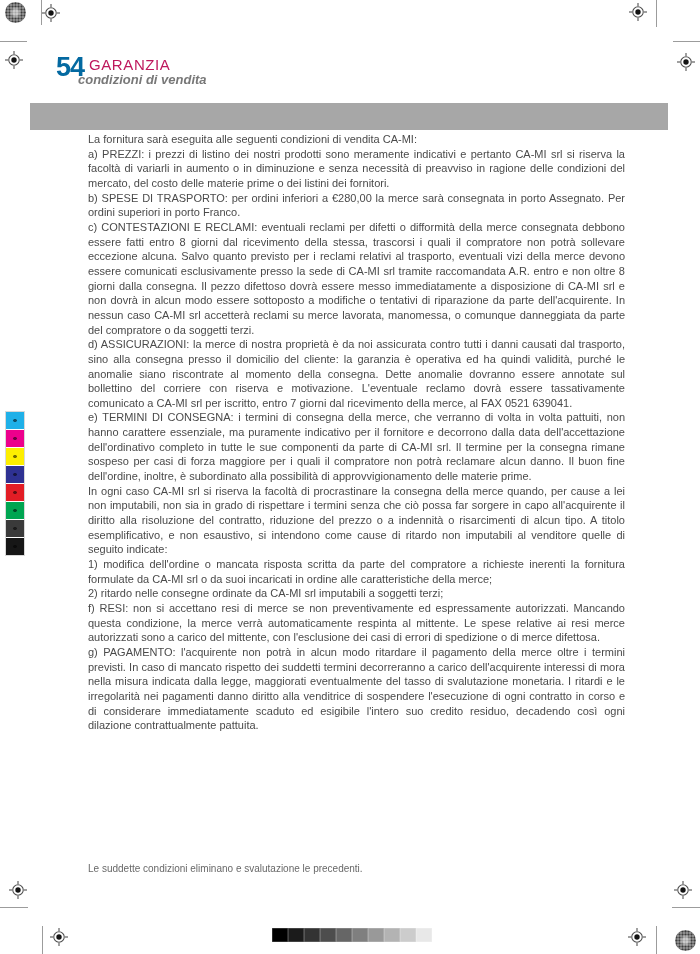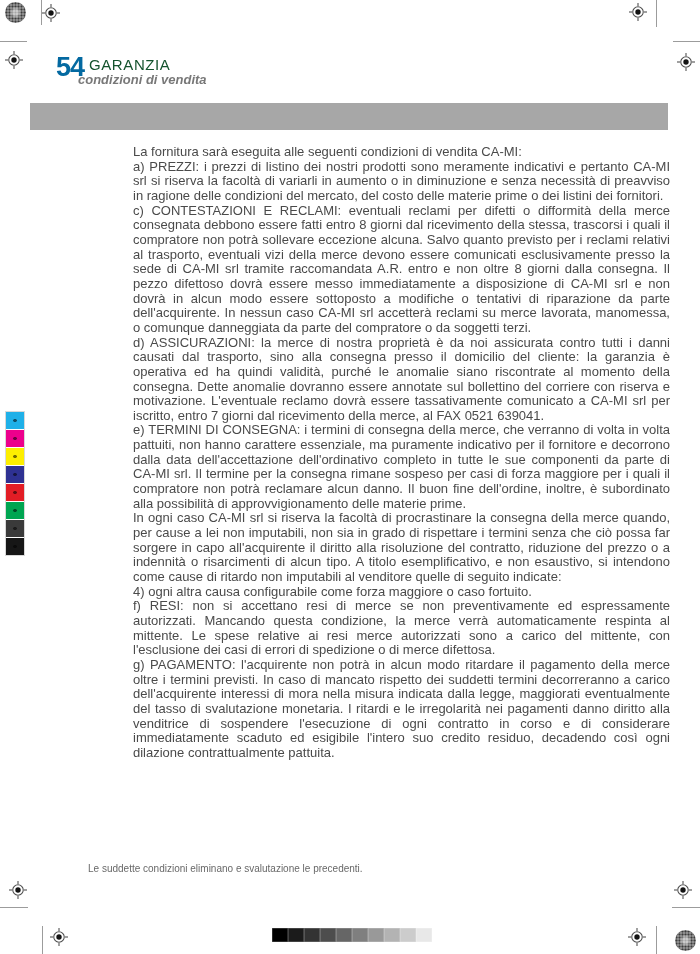--- a/index.html
+++ b/index.html
@@ -30,33 +30,32 @@
   
   .graybar{position:absolute;left:272px;top:928px;display:flex;}
   .graybar .step{width:16px;height:14px;box-shadow:inset 0 0 0 0.5px rgba(255,255,255,.35);}
   
   .pagenum{
     position:absolute;left:56px;top:52px;
     font-size:27px;font-weight:bold;color:#0369a1;letter-spacing:-1px;
   }
   .pagetitle{
     position:absolute;left:89px;top:56px;
-    font-size:15px;color:#14532d;letter-spacing:0.6px;
+    font-size:15px;color:#be185d;letter-spacing:0.6px;
   }
   .pagesubtitle{
     position:absolute;left:78px;top:72px;
     font-size:13px;font-style:italic;color:#787878;font-weight:bold;
   }
   .headerbar{position:absolute;left:30px;top:103px;width:638px;height:27px;}
   
   .bodytext{
-    position:absolute;left:88px;top:145px;width:537px;
-    font-size:13px;line-height:14.65px;color:#4a4a4a;
+    position:absolute;left:88px;top:132px;width:537px;
+    font-size:11px;line-height:14.65px;color:#4a4a4a;
     text-align:justify;
-    margin-left:45px;
   }
   .bodytext p{margin:0;padding:0;}
   
   .footnote{
     position:absolute;left:88px;top:863px;
     font-size:10px;color:#686868;
   }
 </style>
 </head>
 <body>
@@ -151,25 +150,27 @@
 </div>
 
 <div class="pagenum">54</div>
 <div class="pagetitle">GARANZIA</div>
 <div class="pagesubtitle">condizioni di vendita</div>
 <div class="headerbar" style="background-color: rgb(167, 167, 167);"></div>
 
 <div class="bodytext">
   <p>La fornitura sarà eseguita alle seguenti condizioni di vendita CA-MI:</p>
   <p>a) PREZZI: i prezzi di listino dei nostri prodotti sono meramente indicativi e pertanto CA-MI srl si riserva la facoltà di variarli in aumento o in diminuzione e senza necessità di preavviso in ragione delle condizioni del mercato, del costo delle materie prime o dei listini dei fornitori.</p>
+  <p>b) SPESE DI TRASPORTO: per ordini inferiori a €280,00 la merce sarà consegnata in porto Assegnato. Per ordini superiori in porto Franco.</p>
   <p>c) CONTESTAZIONI E RECLAMI: eventuali reclami per difetti o difformità della merce consegnata debbono essere fatti entro 8 giorni dal ricevimento della stessa, trascorsi i quali il compratore non potrà sollevare eccezione alcuna. Salvo quanto previsto per i reclami relativi al trasporto, eventuali vizi della merce devono essere comunicati esclusivamente presso la sede di CA-MI srl tramite raccomandata A.R. entro e non oltre 8 giorni dalla consegna. Il pezzo difettoso dovrà essere messo immediatamente a disposizione di CA-MI srl e non dovrà in alcun modo essere sottoposto a modifiche o tentativi di riparazione da parte dell'acquirente. In  nessun caso CA-MI srl accetterà reclami su merce lavorata, manomessa, o comunque danneggiata da parte del compratore o da soggetti terzi.</p>
   <p>d) ASSICURAZIONI: la merce di nostra proprietà è da noi assicurata contro tutti i danni causati dal trasporto, sino alla consegna presso il domicilio del cliente: la garanzia è operativa ed ha quindi validità, purché le anomalie siano riscontrate al momento della consegna. Dette anomalie dovranno essere annotate sul bollettino del corriere con riserva e motivazione. L'eventuale reclamo dovrà essere tassativamente comunicato a CA-MI srl per iscritto, entro 7 giorni dal ricevimento della merce, al FAX 0521 639041.</p>
   <p>e) TERMINI DI CONSEGNA: i termini di consegna della merce, che verranno di volta in volta pattuiti, non hanno carattere essenziale, ma puramente indicativo per il fornitore e decorrono dalla data dell'accettazione dell'ordinativo completo in tutte le sue componenti da parte di CA-MI srl. Il termine per la consegna rimane sospeso per casi di forza maggiore per i quali il compratore non potrà reclamare alcun danno. Il buon fine dell'ordine, inoltre, è subordinato alla possibilità di approvvigionamento delle materie prime.</p>
   <p>In ogni caso CA-MI srl si riserva la facoltà di procrastinare la consegna della merce quando, per cause a lei non imputabili, non sia in grado di rispettare i termini senza che ciò possa far sorgere in capo all'acquirente il diritto alla risoluzione del contratto, riduzione del prezzo o a indennità o risarcimenti di alcun tipo. A titolo esemplificativo, e non esaustivo, si intendono come cause di ritardo non imputabili al venditore quelle di seguito indicate:</p>
-  <p>4) ogni altra causa configurabile come forza maggiore o caso fortuito.</p>
+  <p>1) modifica dell'ordine o mancata risposta scritta da parte del compratore a richieste inerenti la fornitura formulate da CA-MI srl o da suoi incaricati in ordine alle caratteristiche della merce;</p>
+  <p>2) ritardo nelle consegne ordinate da CA-MI srl imputabili a soggetti terzi;</p>
   <p>f) RESI: non si accettano resi di merce se non preventivamente ed espressamente autorizzati. Mancando questa condizione, la merce verrà automaticamente respinta al mittente. Le spese relative ai resi merce autorizzati sono a carico del mittente, con l'esclusione dei casi di errori di spedizione o di merce difettosa.</p>
   <p>g) PAGAMENTO: l'acquirente non potrà in alcun modo ritardare il pagamento della merce oltre i termini previsti. In caso di mancato rispetto dei suddetti termini decorreranno a carico dell'acquirente interessi di mora nella misura indicata dalla legge, maggiorati eventualmente del tasso di svalutazione monetaria. I ritardi e le irregolarità nei pagamenti danno diritto alla venditrice di sospendere l'esecuzione di ogni contratto in corso e di considerare immediatamente scaduto ed esigibile l'intero suo credito residuo, decadendo così ogni dilazione contrattualmente pattuita.</p>
 </div>
 
 <div class="footnote">Le suddette condizioni eliminano e svalutazione le precedenti.</div>
 
 <div class="graybar">
   <div class="step" style="background-color: rgb(0, 0, 0);"></div>
   <div class="step" style="background-color: rgb(27, 27, 27);"></div>
   <div class="step" style="background-color: rgb(51, 51, 51);"></div>

